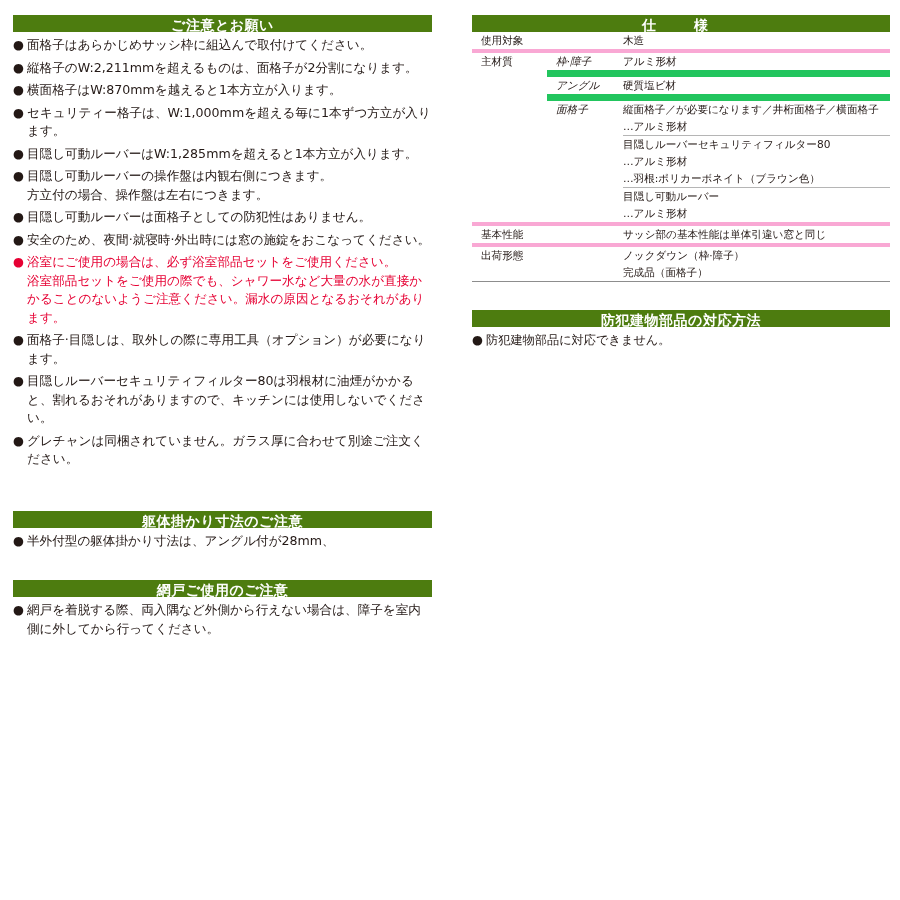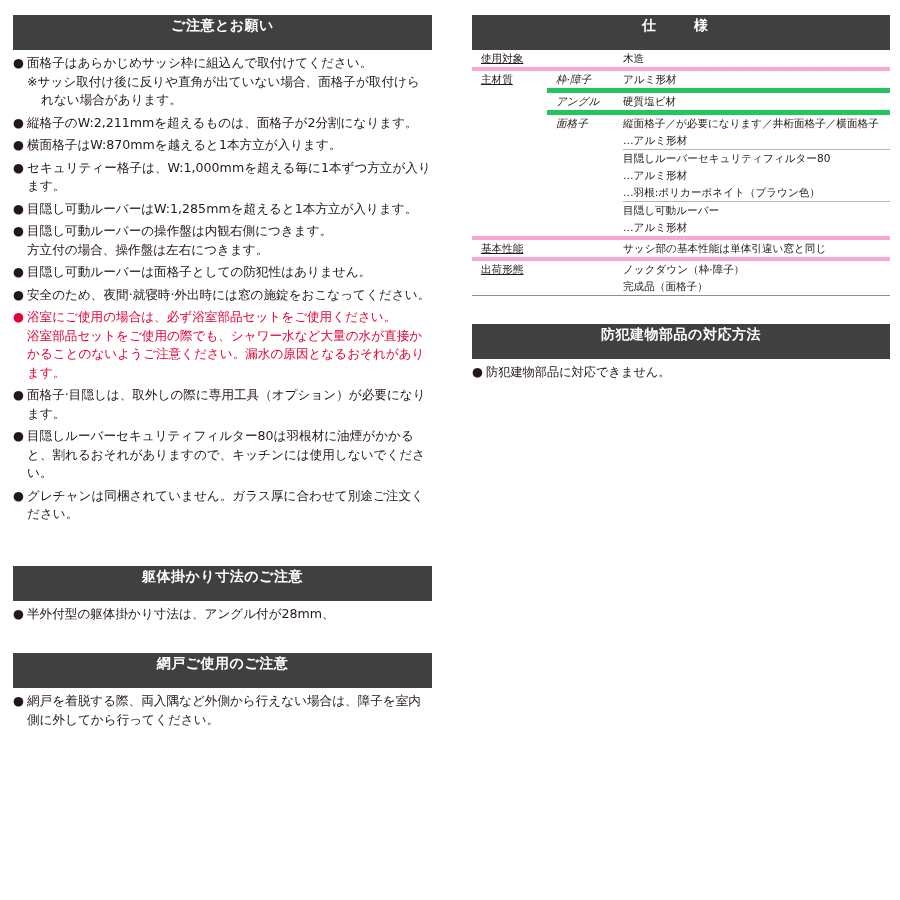--- a/index.html
+++ b/index.html
@@ -1,51 +1,50 @@
 <!DOCTYPE html>
 <html><head>
 <meta charset="utf-8">
 <style>
   html, body { margin:0; padding:0; background:#ffffff; }
   body { width:900px; height:900px; position:relative; overflow:hidden;
          font-family:"DejaVu Sans", "Liberation Sans", sans-serif; color:#231815; }
   .col { position:absolute; }
   .left { left:13px; top:15px; width:419px; }
   .right { left:472px; top:15px; width:418px; }
-  .bar { background:#404040; color:#ffffff; text-align:center; font-size:14px;
-         height:35px; line-height:21px; font-weight:bold; letter-spacing:0.5px; }
+  .bar { background:#4d7c0f; color:#ffffff; text-align:center; font-size:14px;
+         height:17px; line-height:21px; font-weight:bold; letter-spacing:0.5px; }
   .bar.spaced { letter-spacing:12px; }
   .note { position:relative; padding-left:14px; font-size:12.6px; line-height:18.5px;
           margin-top:4px; word-break:break-all; }
   .note .dot { position:absolute; left:0; top:0; color:#231815; font-size:12.6px; }
   .note.red { color:#e60033; }
   .note.red .dot { color:#e60033; }
   .note .sub { display:block; padding-left:14px; text-indent:-14px; }
   .spec { width:100%; border-collapse:collapse; font-size:10.6px; line-height:17px; }
   .spec td { padding:0 0 0 9px; vertical-align:top; }
-  .spec td.c1 { width:66px;text-decoration:underline; }
+  .spec td.c1 { width:66px; }
   .spec td.c2 { width:58px;font-style:italic; }
   .spec tr.bt td { border-top:4px solid #f9a8d4; }
-  .spec td.bl { border-top:5px solid #22c55e; }
+  .spec td.bl { border-top:7px solid #22c55e; }
   .spec tr.last td { border-bottom:1.5px solid #8d8d8d; }
   .spec .line { display:block; }
   .spec .seg { display:block; border-top:1px solid #b5b5b5; }
   .spec .seg.first { border-top:none; }
   .section2 { margin-top:42px; }
 </style>
 </head>
 <body>
 
 <div class="col left">
   <div class="bar">ご注意とお願い</div>
 
   <div class="note">
     <span class="dot">●</span>
     <span>面格子はあらかじめサッシ枠に組込んで取付けてください。</span>
-    <span class="sub">※サッシ取付け後に反りや直角が出ていない場合、面格子が取付けられない場合があります。</span>
   </div>
   <div class="note">
     <span class="dot">●</span>
     <span>縦格子のW:2,211mmを超えるものは、面格子が2分割になります。</span>
   </div>
   <div class="note">
     <span class="dot">●</span>
     <span>横面格子はW:870mmを越えると1本方立が入ります。</span>
   </div>
   <div class="note">

